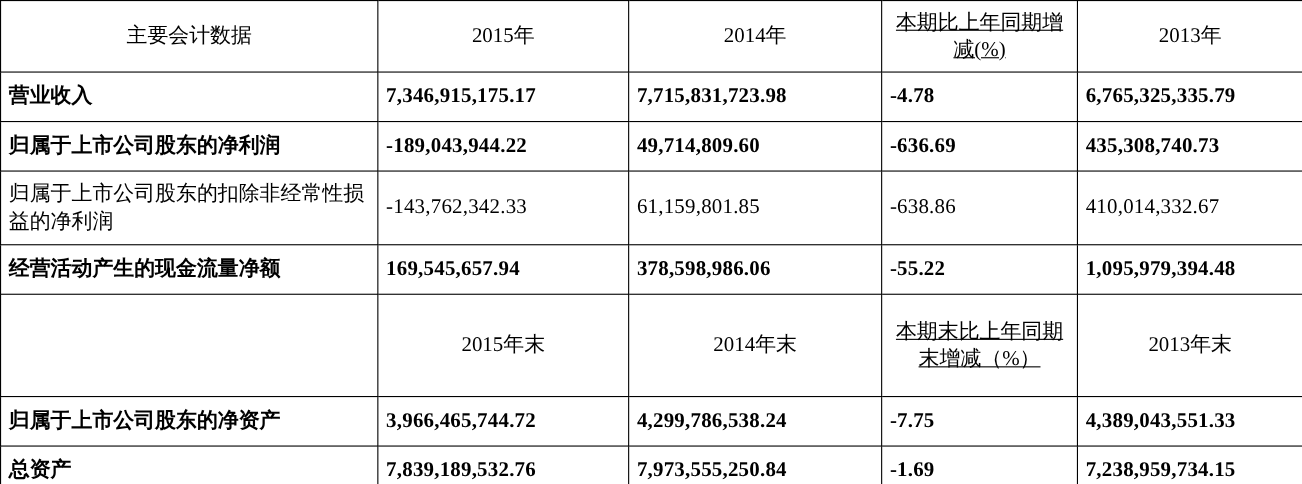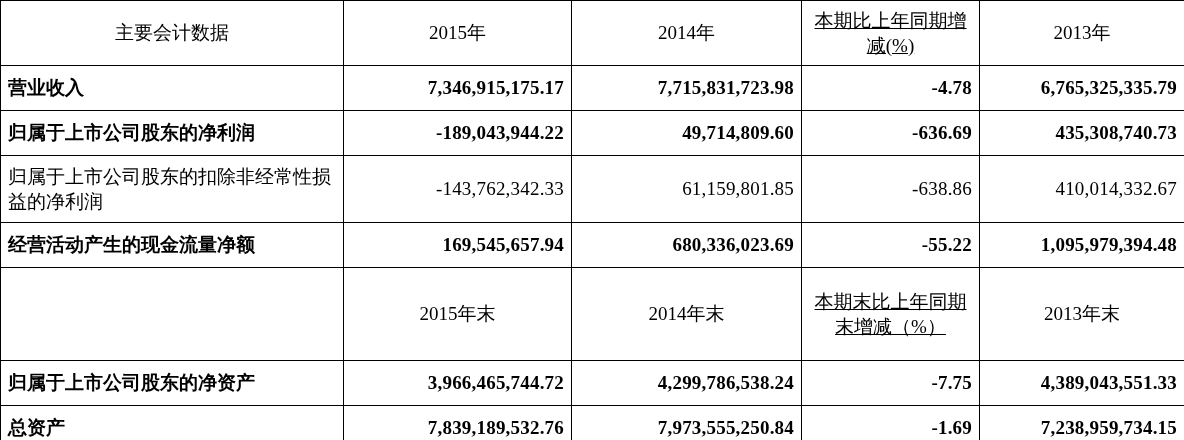--- a/index.html
+++ b/index.html
@@ -48,21 +48,20 @@
     height: 58px;
   }
   .hdr2 {
     text-align: center;
     height: 86px;
   }
   .label {
     text-align: left;
   }
   .num {
-    text-align: right;
     font-family: "Liberation Serif", "DejaVu Serif", serif;
     letter-spacing: 0.2px;
   }
   .row-tall td { height: 38px; font-weight: bold; }
   .row-xtall td { height: 60px; }
   .empty { }
 </style>
 </head>
 <body>
 
@@ -104,21 +103,21 @@
         <td class="label">归属于上市公司股东的扣除非经常性损益的净利润</td>
         <td class="num">-143,762,342.33</td>
         <td class="num">61,159,801.85</td>
         <td class="num">-638.86</td>
         <td class="num">410,014,332.67</td>
       </tr>
 
       <tr class="row-tall">
         <td class="label">经营活动产生的现金流量净额</td>
         <td class="num">169,545,657.94</td>
-        <td class="num">680,336,023.69</td>
+        <td class="num">378,598,986.06</td>
         <td class="num">-55.22</td>
         <td class="num">1,095,979,394.48</td>
       </tr>
 
       <tr>
         <td class="hdr2 c0 empty"></td>
         <td class="hdr2 c1">2015年末</td>
         <td class="hdr2 c2">2014年末</td>
         <td class="hdr2 c3">本期末比上年同期末增减（%）</td>
         <td class="hdr2 c4">2013年末</td>

